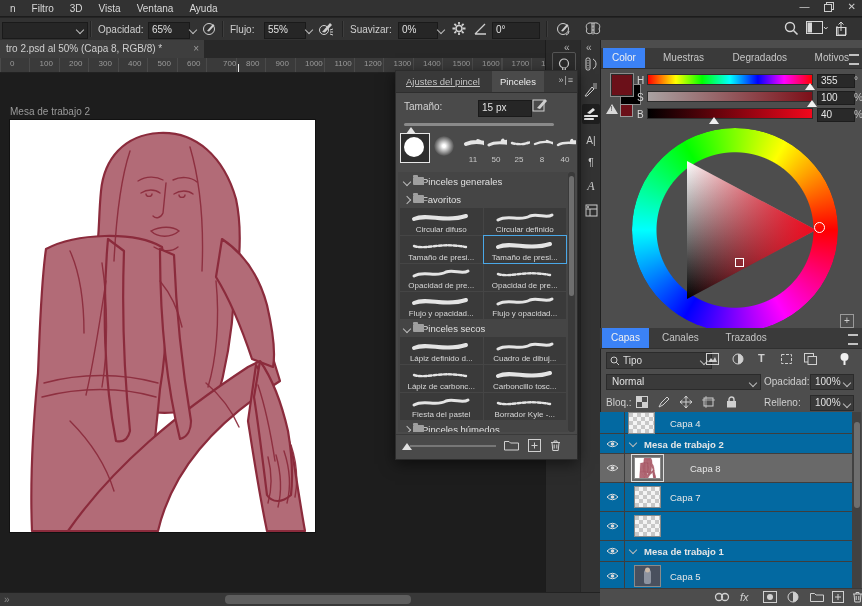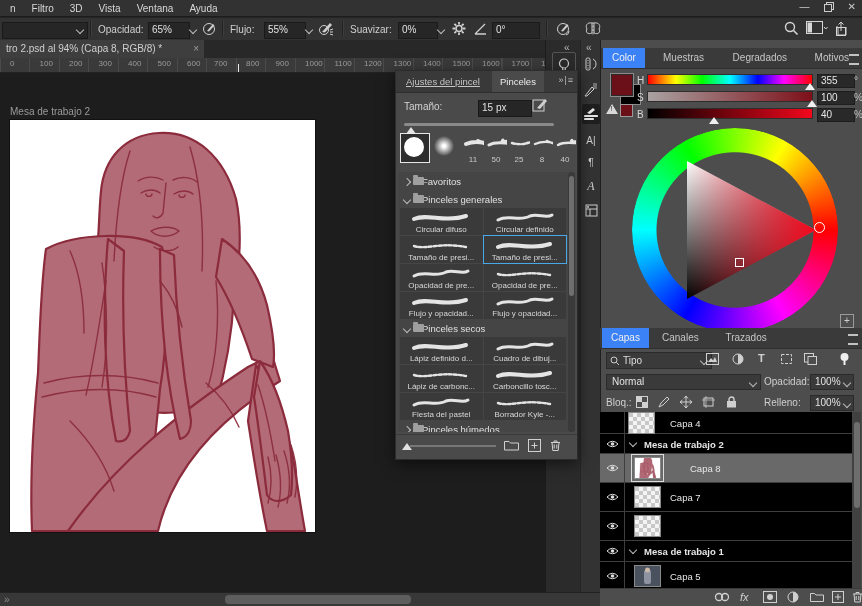--- a/index.html
+++ b/index.html
@@ -124,21 +124,21 @@
   #typebox{position:absolute;left:2px;top:0;width:88px;height:15px;background:#3a3a3a;border:1px solid #2b2b2b;
            color:#ddd;line-height:15px;padding-left:16px}
   .lp-fico{position:absolute;top:1px;color:#d0d0d0}
   #lp-blendrow{left:604px;top:374px;width:254px;height:17px}
   #blendbox{position:absolute;left:2px;top:0;width:148px;height:14px;background:#3a3a3a;border:1px solid #2b2b2b;
             color:#e2e2e2;line-height:14px;padding-left:5px}
   .smallbox{position:absolute;top:0;width:38px;height:14px;background:#3a3a3a;border:1px solid #2b2b2b;
             color:#e2e2e2;line-height:14px;padding-left:4px}
   #lp-lockrow{left:604px;top:395px;width:254px;height:17px}
   #layerlist{left:600px;top:412px;width:252px;height:176px;background:#4a4a4a;overflow:hidden}
-  .lrow{position:relative;border-bottom:1px solid #3e3e3e;background:#000000}
+  .lrow{position:relative;border-bottom:1px solid #3e3e3e;background:#0369a1}
   .lrow.sel{background:#696969}
   .lrow .eye{position:absolute;left:6px;top:50%;transform:translateY(-50%)}
   .lrow .eyecol{position:absolute;left:0;top:0;bottom:0;width:24px;border-right:1px solid #3e3e3e}
   .lname{position:absolute;color:#e6e6e6;font-size:9.5px;top:50%;transform:translateY(-50%)}
   .lthumb{position:absolute;left:34px;top:50%;transform:translateY(-50%);width:25px;height:20px;
           border:1px solid #8a8a8a;background:#fff;overflow:hidden}
   .lthumb.selframe{outline:1px solid #ddd;outline-offset:2px}
   .checker{background:repeating-conic-gradient(#f4f4f4 0 25%,#c8c8c8 0 50%) 0 0/8px 8px}
   .photo{background:linear-gradient(135deg,#6a7280 0%,#3a4150 45%,#23262e 100%)}
   #layerscroll{left:852px;top:412px;width:9px;height:176px;background:#414141}
@@ -248,32 +248,32 @@
         <path d="M2,6 H4 V14 H12 V6 H12" fill="none" stroke="#d6d6d6"></path>
         <rect x="2.5" y="6.5" width="9" height="8" fill="none" stroke="#d6d6d6"></rect>
         <path d="M7,10 V1.5 M4.5,3.5 L7,1 L9.5,3.5" stroke="#d6d6d6" fill="none"></path>
       </svg>
   </span>
 </div>
 
 <div id="docarea" class="abs"></div>
 <div id="tabbar" class="abs"></div>
 <div id="doctab" class="abs">
-  <span>tro 2.psd al 94% (Capa 8, RGB/8) *</span>
+  <span>tro 2.psd al 50% (Capa 8, RGB/8) *</span>
   <span class="close">×</span>
 </div>
 <div id="ruler" class="abs">
     <div class="rtick" style="left: 10px;">0</div>
     <div class="rtick" style="left: 39.5px;">100</div>
     <div class="rtick" style="left: 69px;">200</div>
     <div class="rtick" style="left: 98.5px;">300</div>
     <div class="rtick" style="left: 128px;">400</div>
     <div class="rtick" style="left: 157.5px;">500</div>
     <div class="rtick" style="left: 187px;">600</div>
-    <div class="rtick" style="left: 214px;">700</div>
+    <div class="rtick" style="left: 223px;">700</div>
     <div class="rtick" style="left: 246px;">800</div>
     <div class="rtick" style="left: 275.5px;">900</div>
     <div class="rtick" style="left: 305px;">1000</div>
     <div class="rtick" style="left: 334.5px;">1100</div>
     <div class="rtick" style="left: 364px;">1200</div>
     <div class="rtick" style="left: 393.5px;">1300</div>
     <div class="rtick" style="left: 423px;">1400</div>
     <div class="rtick" style="left: 452.5px;">1500</div>
     <div class="rtick" style="left: 482px;">1600</div>
     <div class="rtick" style="left: 511.5px;">1700</div>
@@ -735,22 +735,22 @@
         </div>
         <div class="preset-sm" style="left: 156px; width: 22px;">
           <svg width="22" height="16" viewBox="0 0 22 16">
             <path d="M4,10 C14,4 26,12 36,6 C44,3 12,9 18,5" fill="none" stroke="#ededed" stroke-width="2.4" stroke-linecap="round" opacity="0.95"></path>
           </svg>
           <div class="num">40</div>
         </div>
       </div>
   </div>
   <div id="bp-list">
+      <div class="bgroup"><span class="chevd"></span><span class="folderico"></span><span>Pinceles generales</span></div>
       <div class="bgroup"><span class="chevr"></span><span class="folderico"></span><span>Favoritos</span></div>
-      <div class="bgroup"><span class="chevd"></span><span class="folderico"></span><span>Pinceles generales</span></div>
       <div class="bgrid">
         <div class="bcell">
           <svg width="62" height="14" viewBox="0 0 62 14">
             <path d="M4,9 C18,3 34,13 56,6" fill="none" stroke="#ededed" stroke-width="4" stroke-linecap="round" opacity="0.95"></path>
           </svg>
           <div class="cap">Circular difuso</div>
         </div>
         <div class="bcell">
           <svg width="62" height="14" viewBox="0 0 62 14">
             <path d="M4,10 C14,4 26,12 36,6 C44,3 52,9 58,5" fill="none" stroke="#ededed" stroke-width="3" stroke-linecap="round" opacity="0.95"></path>

